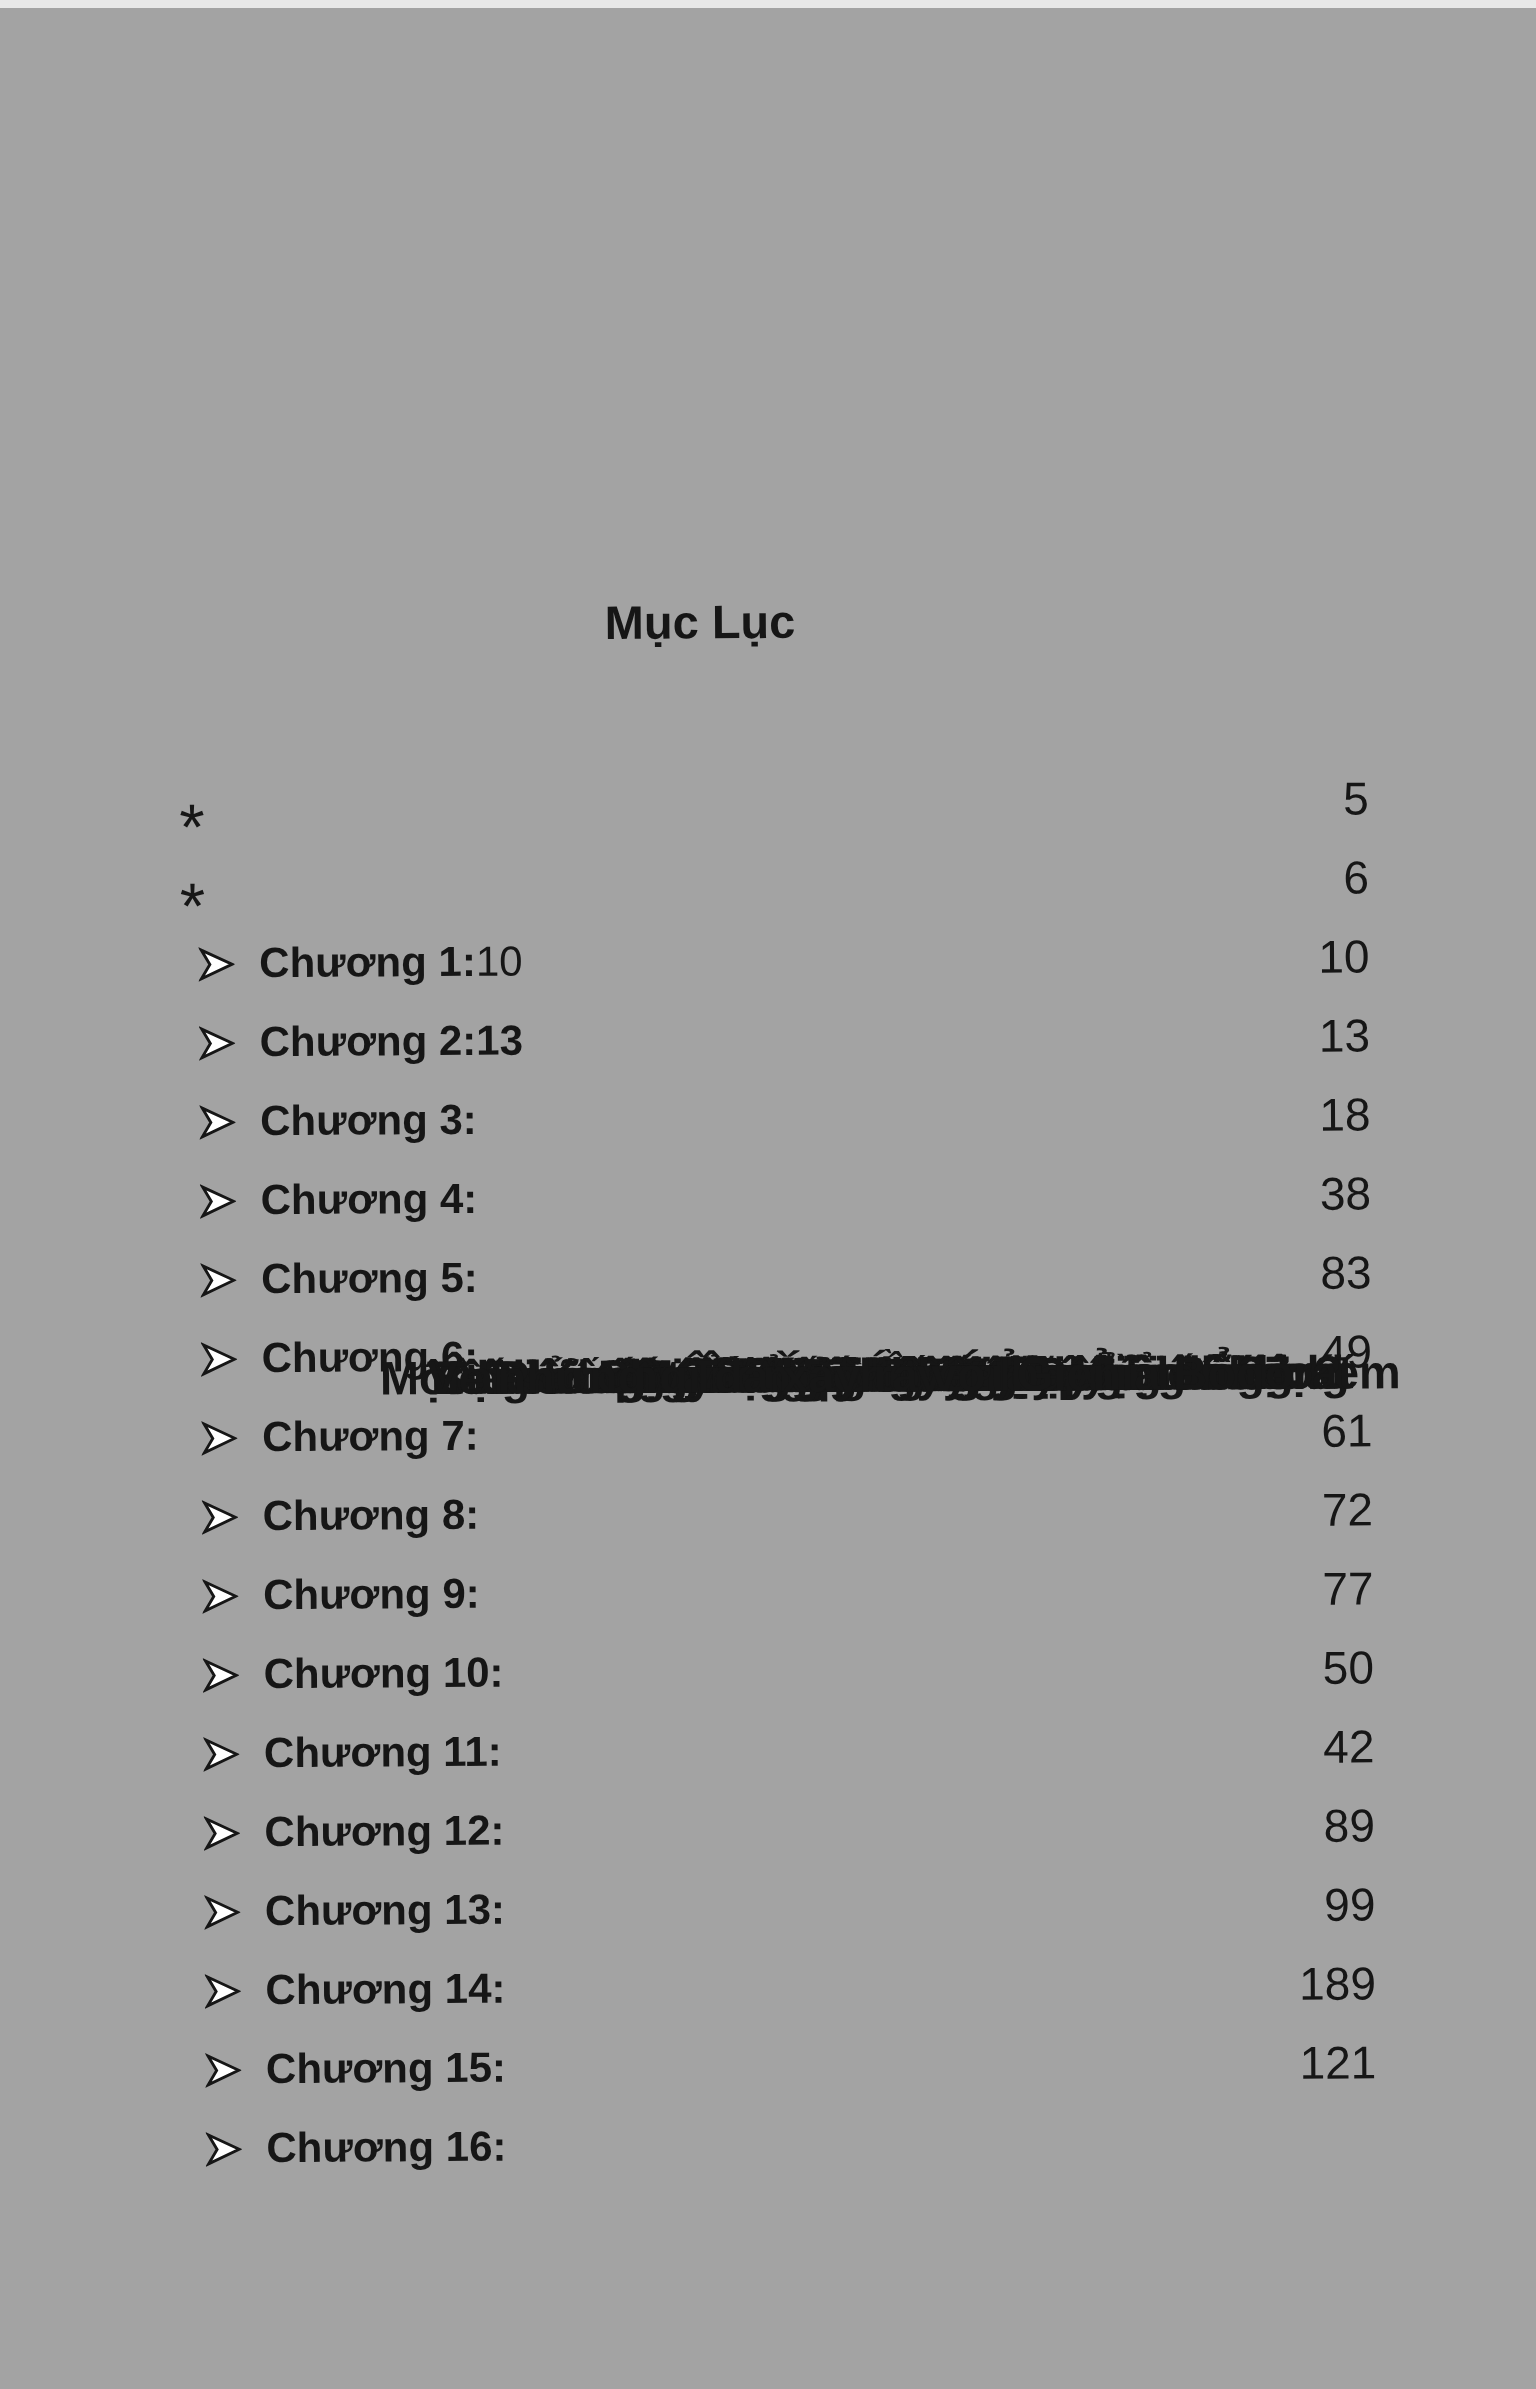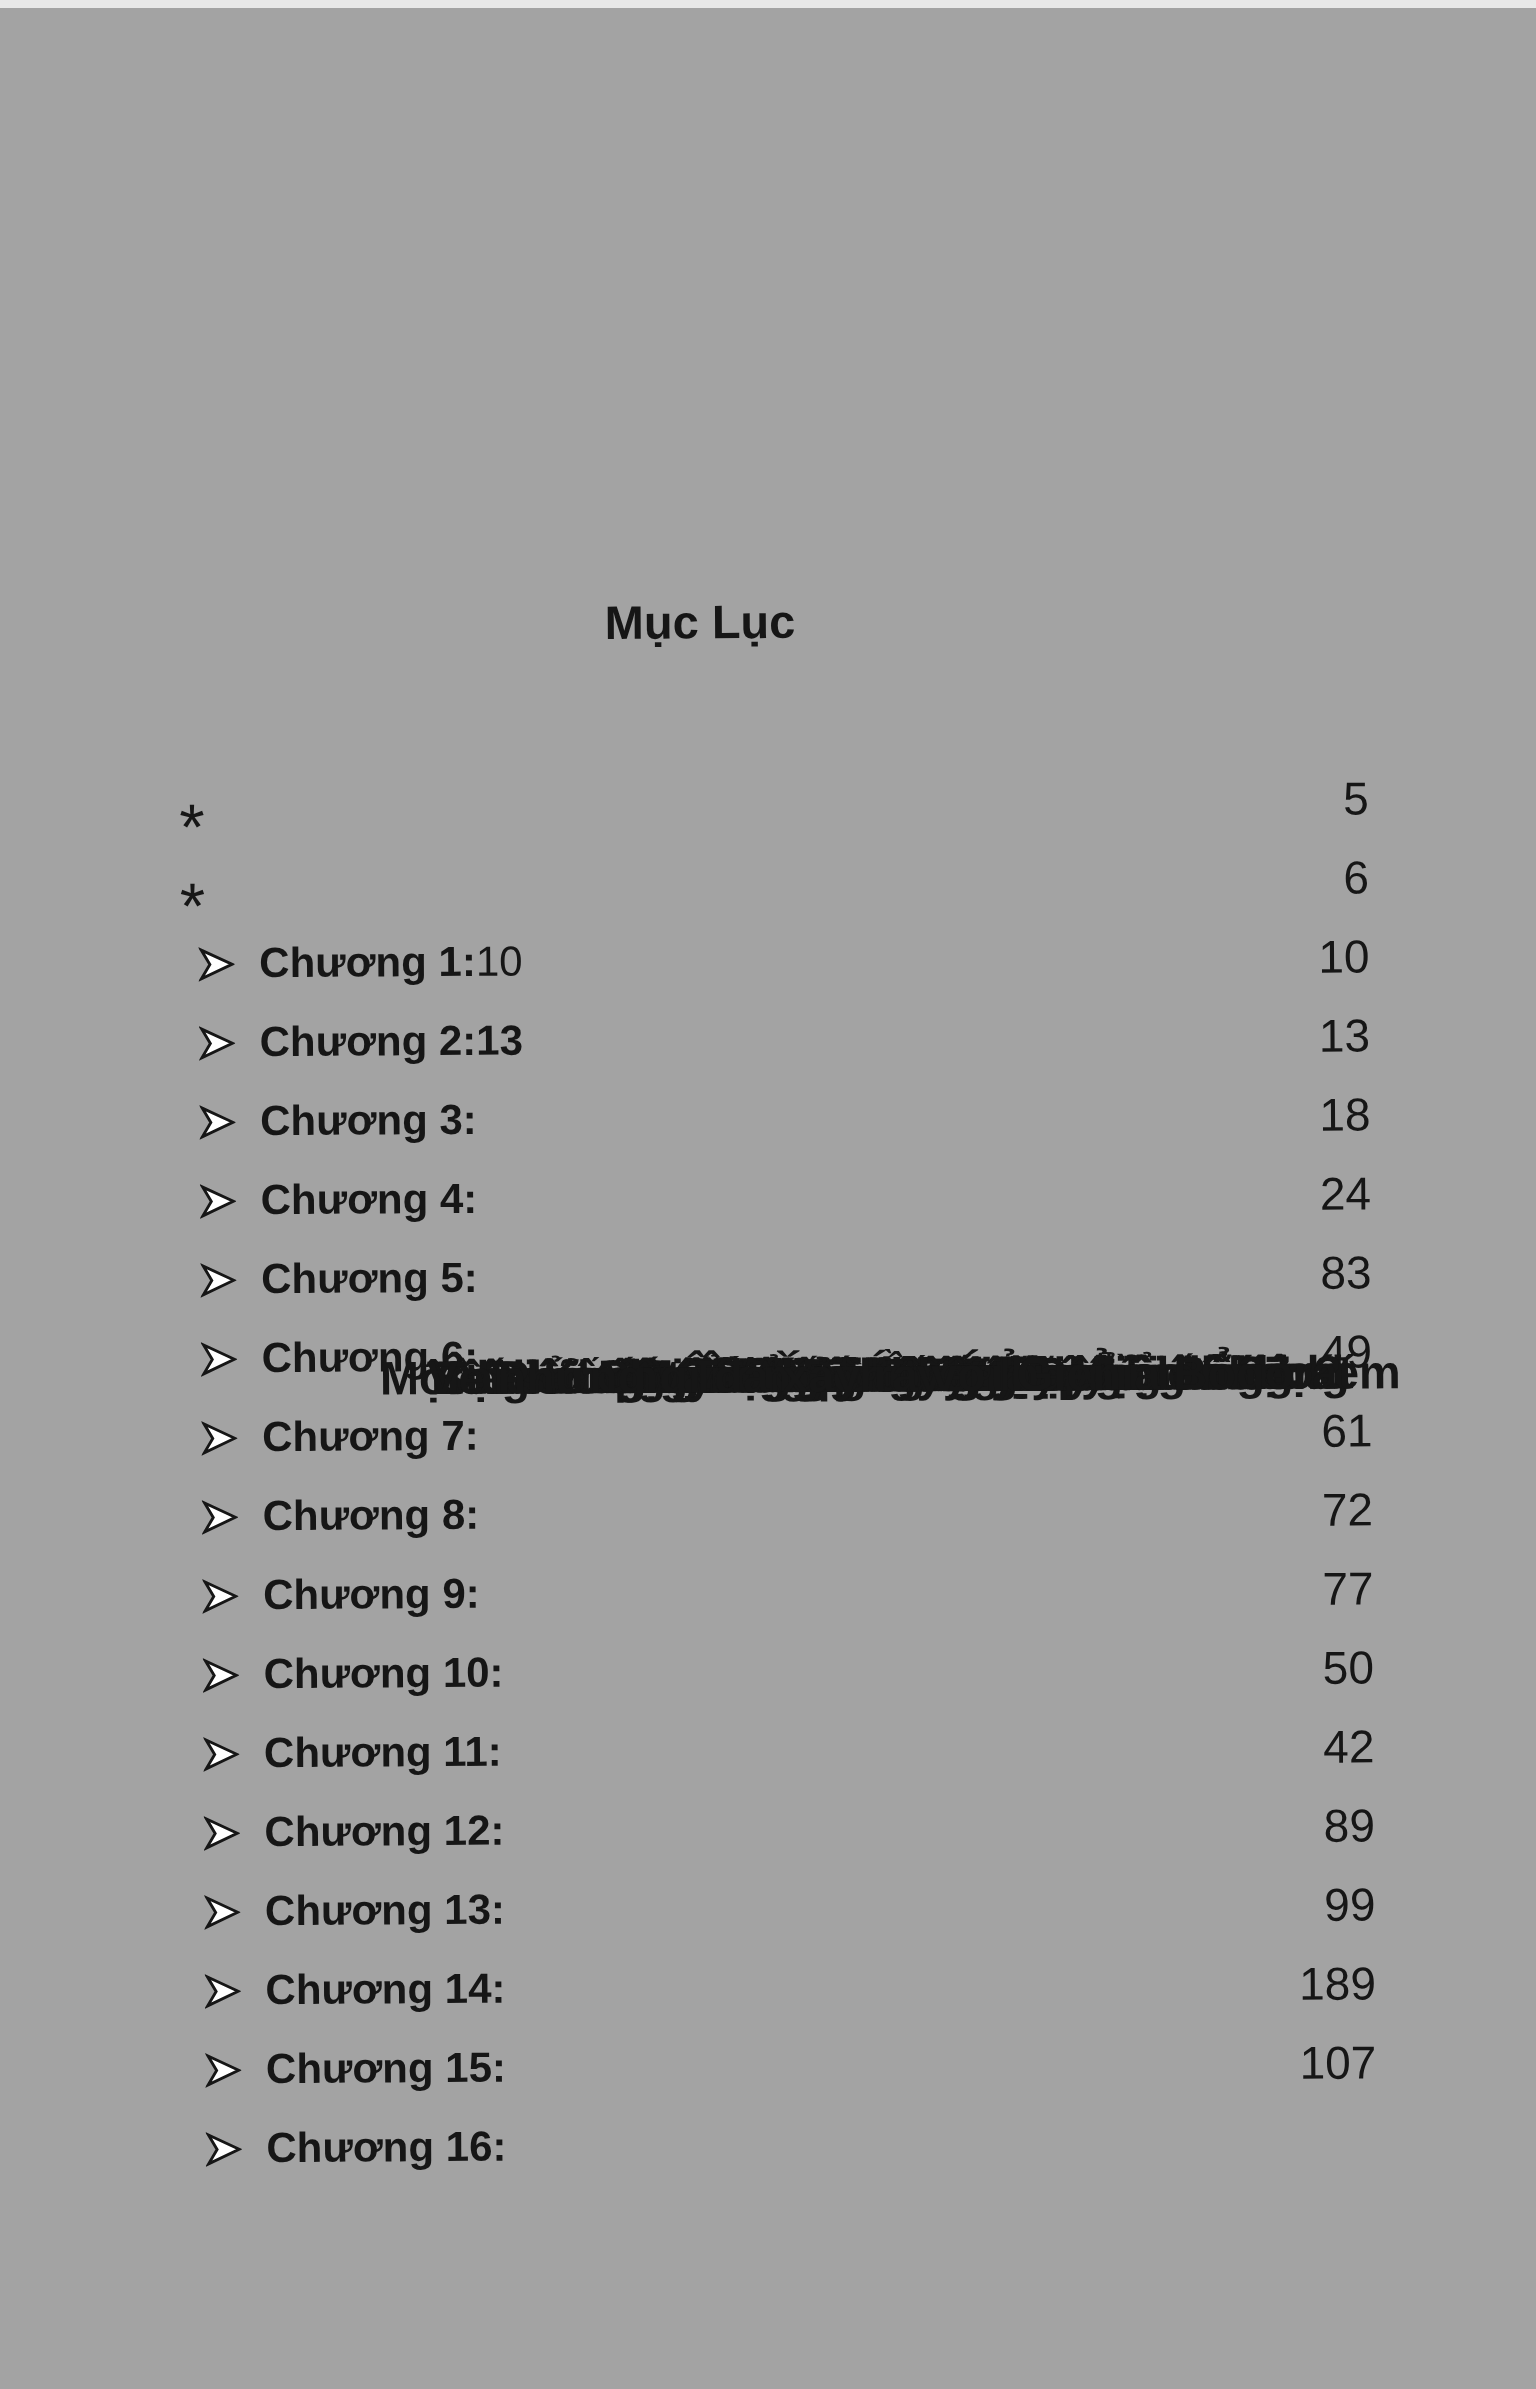--- a/index.html
+++ b/index.html
@@ -119,21 +119,21 @@
         <div class="row chapter">
     <span class="bullet">
 
       <svg viewBox="0 0 40 40" aria-hidden="true">
         <path d="M3 4 L37 20 L3 36 L12.5 20 Z"></path>
       </svg>
     </span>
     <span class="text">
       <span class="label">Chương 4:</span><span class="title spaced">Cuộc thi môn địa lý</span>
     </span>
-    <span class="page">24</span>
+    <span class="page">38</span>
   </div>
         <div class="row chapter">
     <span class="bullet">
 
       <svg viewBox="0 0 40 40" aria-hidden="true">
         <path d="M3 4 L37 20 L3 36 L12.5 20 Z"></path>
       </svg>
     </span>
     <span class="text">
       <span class="label">Chương 5:</span><span class="title spaced">Ông Khốttabít giúp đỡ Vônca lần thứ hai</span>
@@ -251,21 +251,21 @@
         <div class="row chapter">
     <span class="bullet">
 
       <svg viewBox="0 0 40 40" aria-hidden="true">
         <path d="M3 4 L37 20 L3 36 L12.5 20 Z"></path>
       </svg>
     </span>
     <span class="text">
       <span class="label">Chương 15:</span><span class="title spaced">Trong chuyến bay</span>
     </span>
-    <span class="page">107</span>
+    <span class="page">121</span>
   </div>
         <div class="row chapter">
     <span class="bullet">
 
       <svg viewBox="0 0 40 40" aria-hidden="true">
         <path d="M3 4 L37 20 L3 36 L12.5 20 Z"></path>
       </svg>
     </span>
     <span class="text">
       <span class="label">Chương 16:</span><span class="title spaced">Về những gì đã xảy ra với Giênia Bôgôrát</span>

